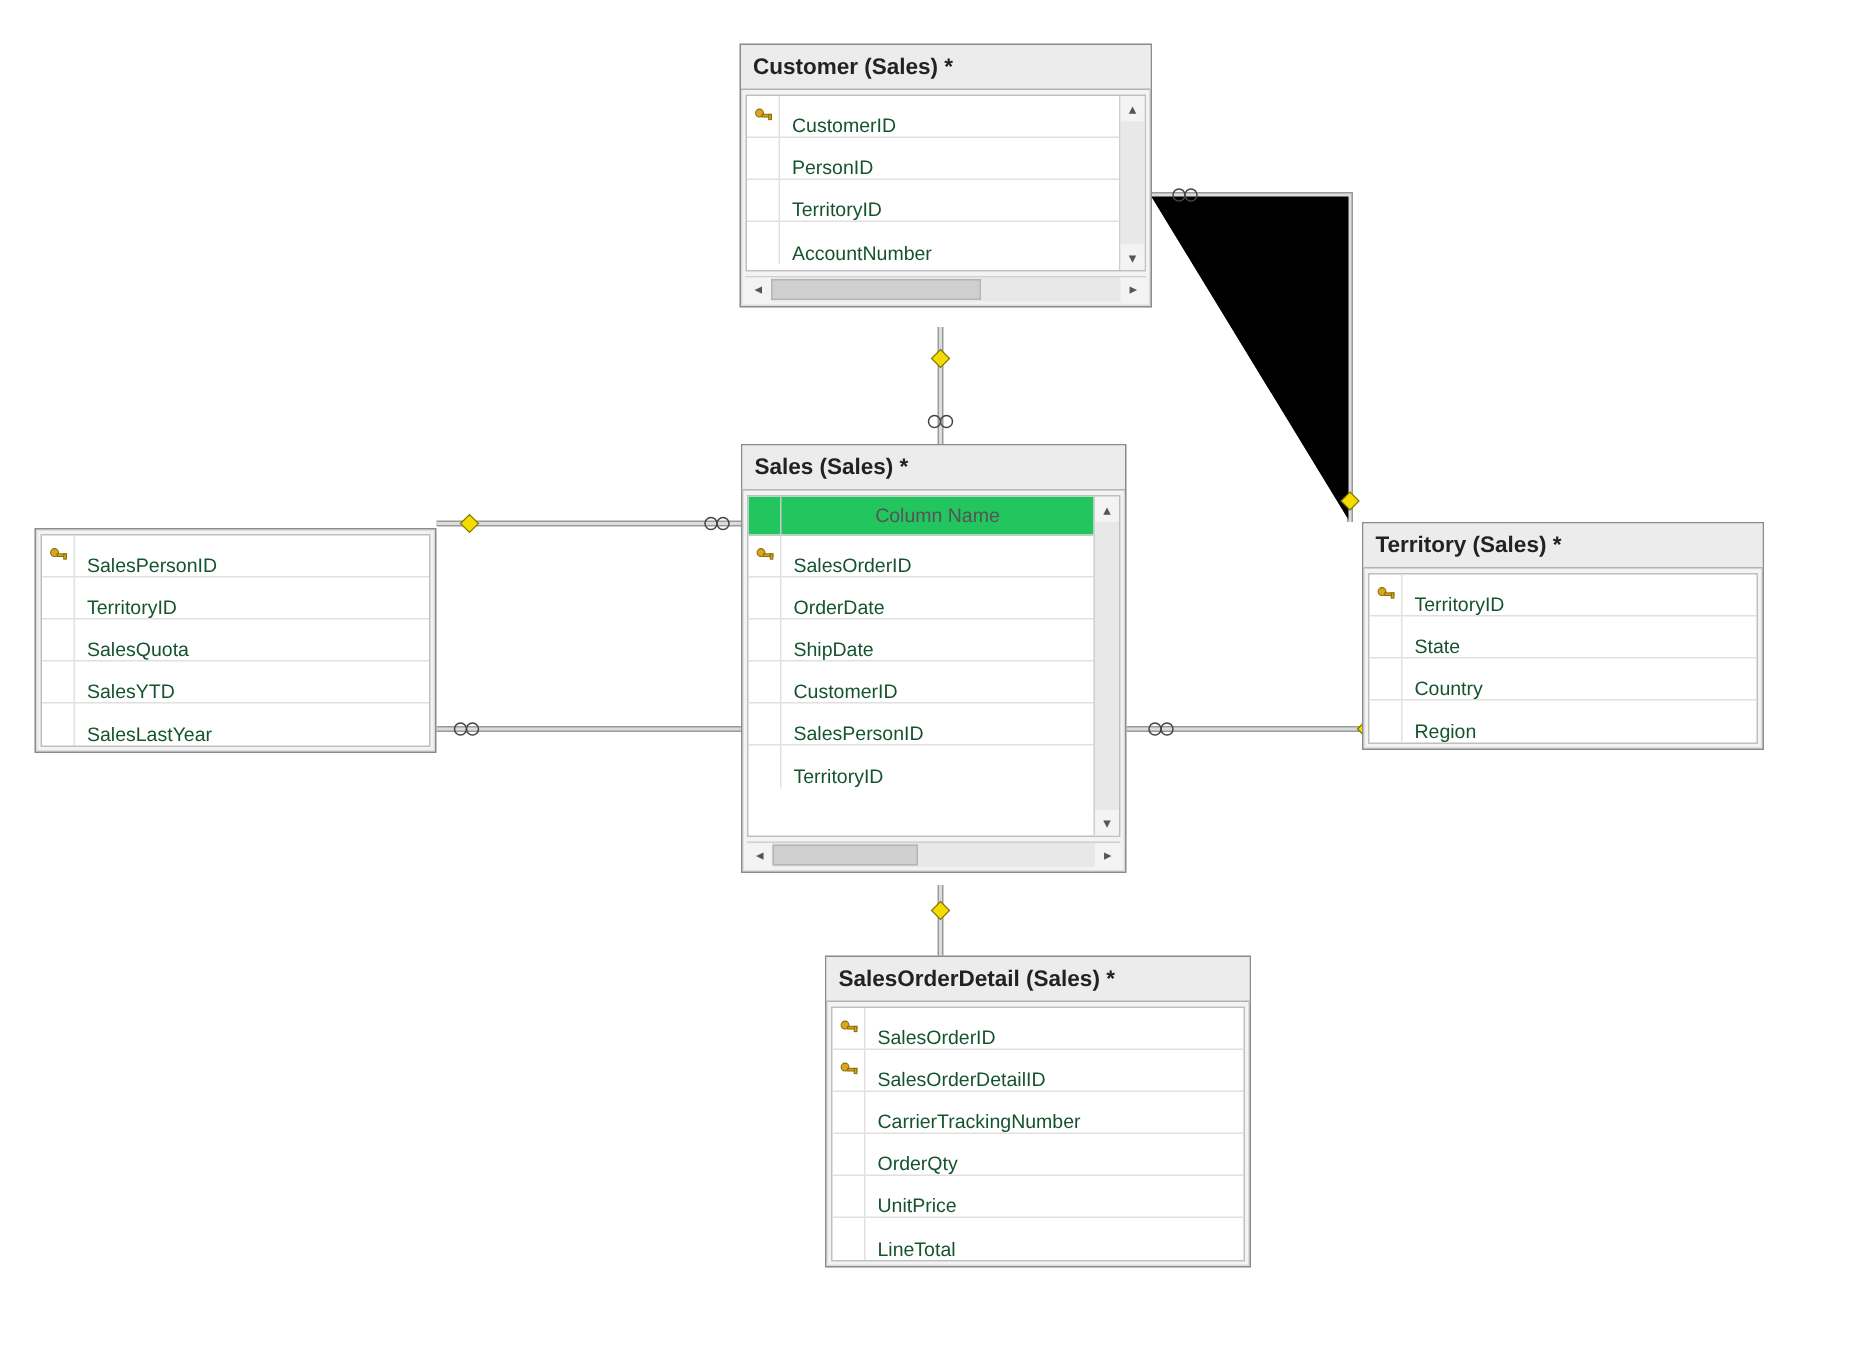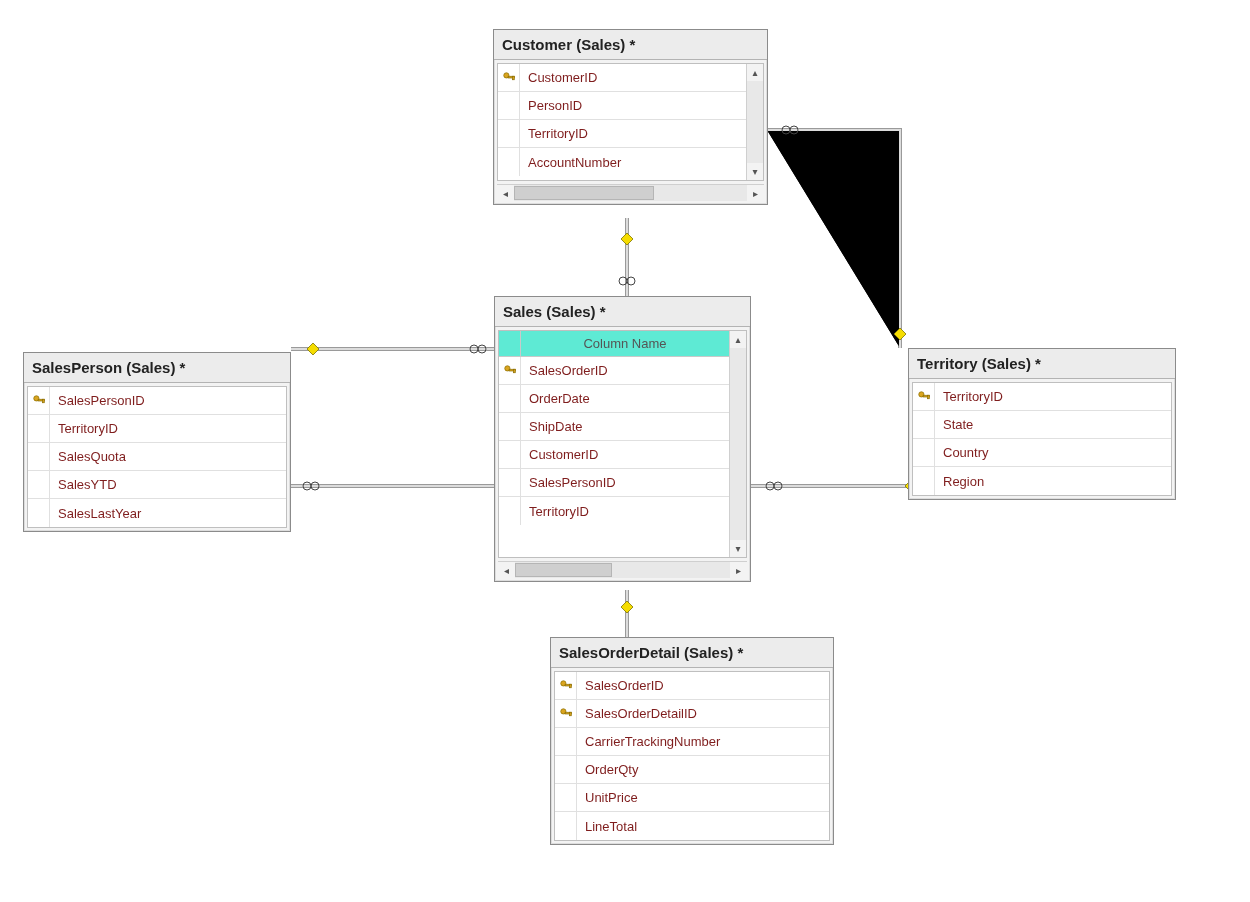--- a/index.html
+++ b/index.html
@@ -43,26 +43,26 @@
   .column-list {
     background: #ffffff;
     border: 1px solid #bfbfbf;
     margin: 3px;
     padding: 0;
     overflow: hidden;
     position: relative;
   }
   .col-row {
     display: flex;
-    align-items: center;
+    align-items: flex-end;
     height: 28px;
     border-bottom: 1px solid #e0e0e0;
     padding: 0 4px 0 0;
     font-size: 13px;
-    color: #7f1d1d;
+    color: #14532d;
   }
   .col-row:last-child { border-bottom: none; }
   .col-key-cell {
     width: 22px;
     display: flex;
     align-items: center;
     justify-content: center;
     border-right: 1px solid #e0e0e0;
     height: 100%;
   }
@@ -70,21 +70,21 @@
     padding-left: 8px;
     flex: 1;
   }
   .col-header-row {
     display: flex;
     align-items: center;
     height: 26px;
     font-size: 13px;
     color: #555;
     border-bottom: 1px solid #c9c9c9;
-    background: #5eead4;
+    background: #22c55e;
   }
   .col-header-row .col-key-cell { border-right: 1px solid #c9c9c9; }
   .col-header-row .col-label { text-align: center; padding-left: 0; }
 
   
   .vscroll {
     position: absolute;
     top: 0;
     right: 0;
     bottom: 0;
@@ -262,21 +262,20 @@
     <div class="hscroll">
       <div class="harrow">◂</div>
       <div class="htrack">
           <div class="hthumb"></div>
         </div>
       <div class="harrow">▸</div>
     </div>
   </div>
 
   <div class="table-box" style="left:23px; top:352px; width:268px;">
-    <div class="table-header">SalesPerson (Sales) *</div>
     <div class="column-list">
       <div class="col-row">
         <div class="col-key-cell">
             <svg class="key-icon" viewBox="0 0 16 16">
               <g fill="#daa520" stroke="#8a6d00" stroke-width="0.8">
                 <circle cx="5" cy="5" r="3"></circle>
                 <rect x="7" y="6" width="7" height="2"></rect>
                 <rect x="12" y="6" width="2" height="4"></rect>
               </g>
             </svg>

